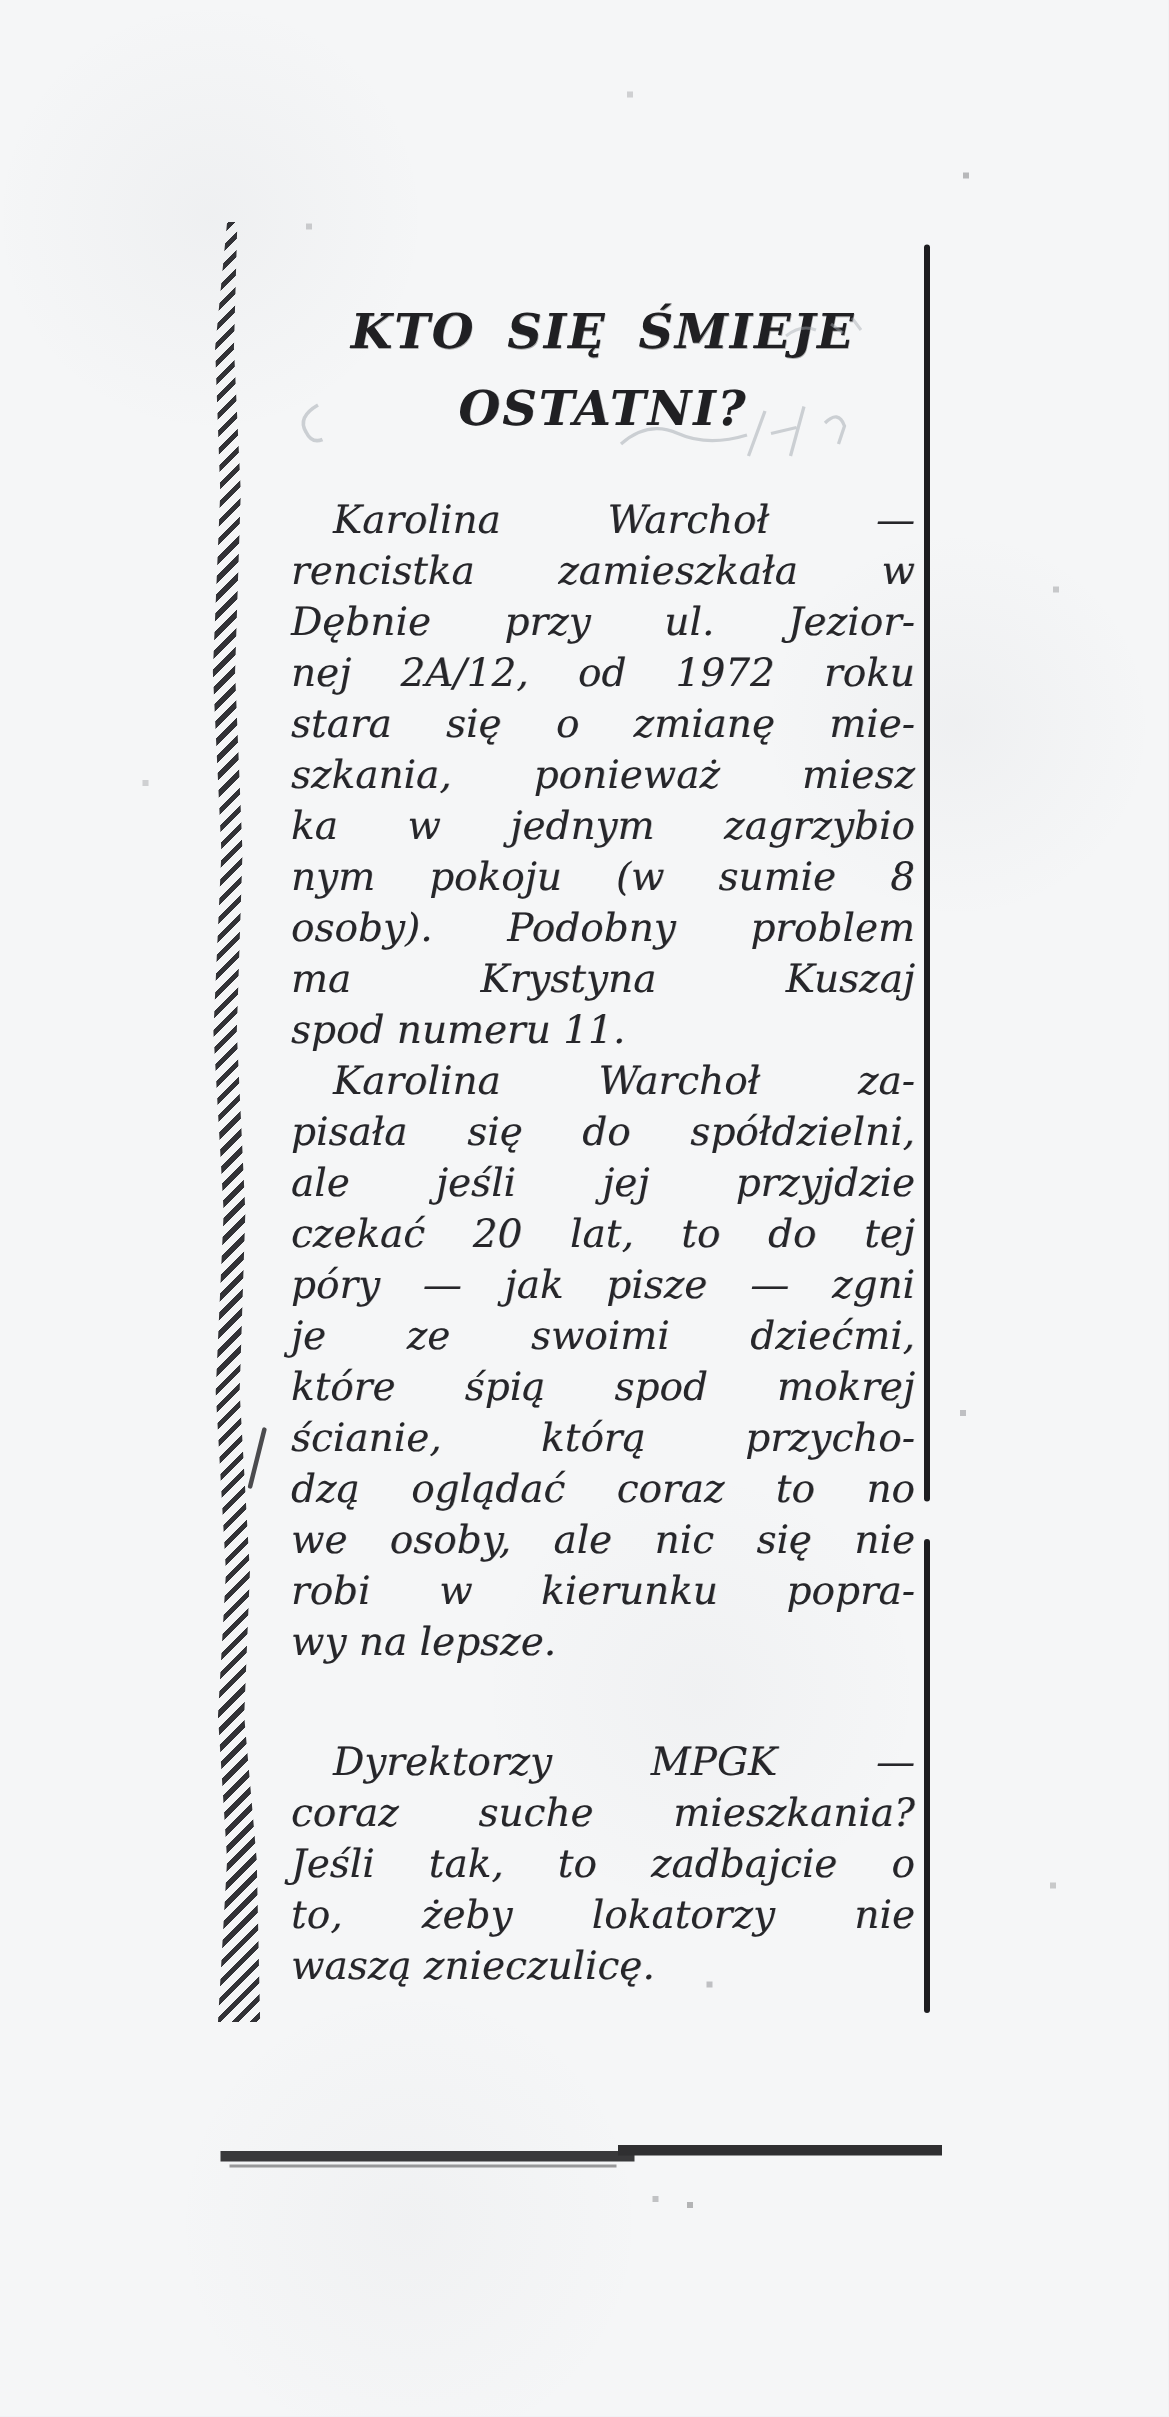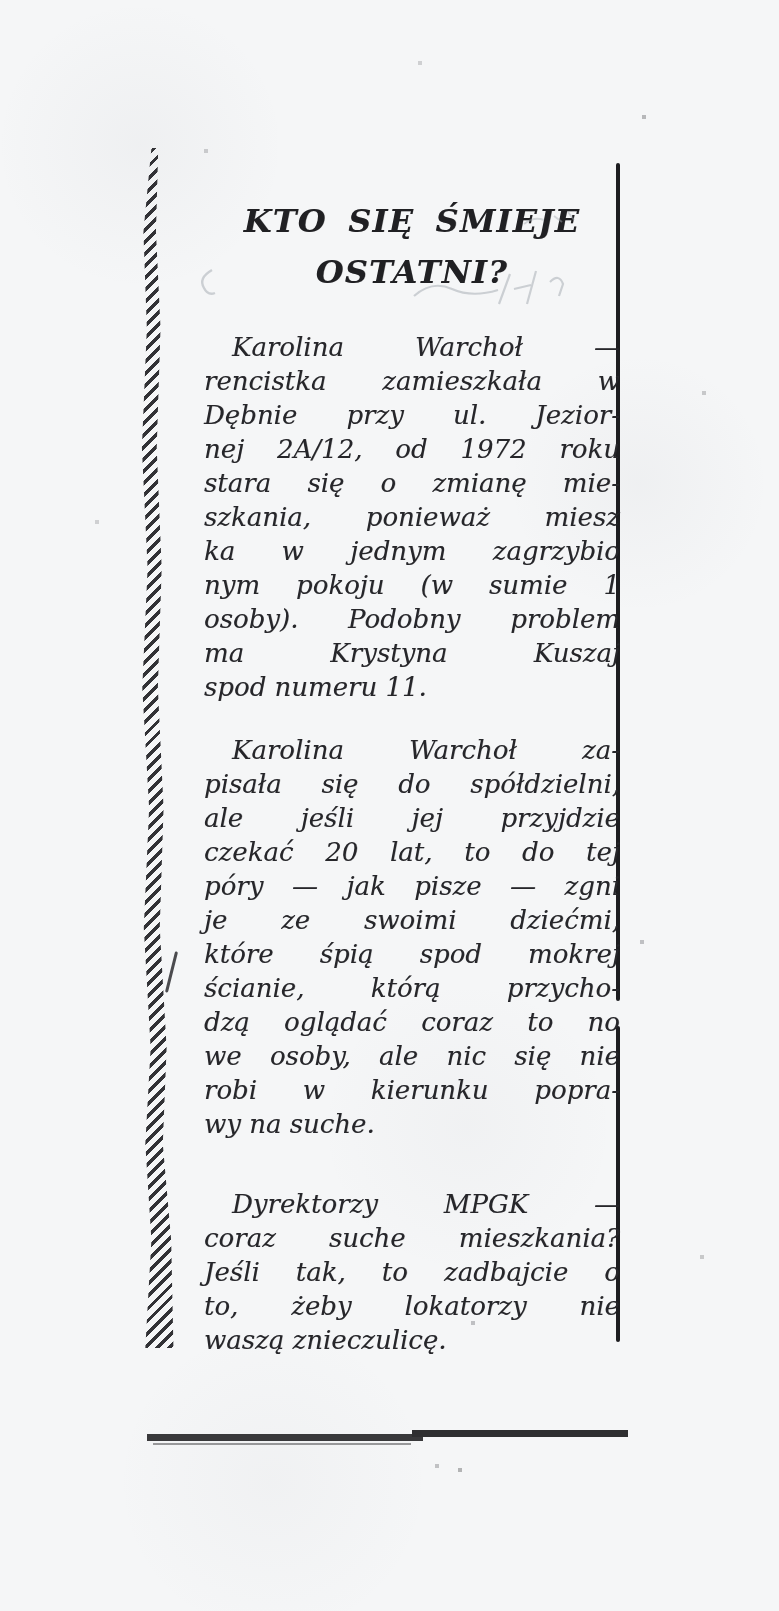--- a/index.html
+++ b/index.html
@@ -23,29 +23,29 @@
   .col-rule{position:absolute;left:616px;width:4px;background:#1d1d20;border-radius:2px;}
   .col-rule.seg1{top:163px;height:838px;}
   .col-rule.seg2{top:1026px;height:316px;}
   
   .bottom-rule{position:absolute;background:#39393b;}
   .bottom-rule.a{left:147px;top:1434px;width:276px;height:7px;}
   .bottom-rule.b{left:412px;top:1430px;width:216px;height:7px;background:#2f2f31;}
   .bottom-rule.echo{left:153px;top:1443px;width:258px;height:2px;background:rgba(60,60,62,.5);}
   
   .article{
-    position:absolute;left:204px;top:196px;width:416px;
+    position:absolute;left:194px;top:196px;width:416px;
     color:#26262a;font-style:italic;
     text-shadow:0.4px 0.4px 0 rgba(25,25,28,.33);
   }
   .title{margin:0;font-size:32px;line-height:51px;font-weight:700;color:#202023;
          letter-spacing:1.2px;word-spacing:9px;text-align:center;}
   .para{margin:0;}
   .para.p1{margin-top:32px;}
-  .para.p2{margin-top:29px;font-style:italic;}
+  .para.p2{font-style:italic;}
   .para.p3{margin-top:46px;}
   .line{font-size:26px;line-height:34px;text-align:justify;text-align-last:justify;text-justify:inter-word;}
   .line.first{text-indent:28px;}
   .line.last{text-align:center;text-align-last:left;}
   
   .pen-stroke{position:absolute;left:170px;top:951px;width:3px;height:42px;background:#2d2d30;
               transform:rotate(14deg);border-radius:2px;opacity:.85;}
   .pencil{position:absolute;opacity:.45;}
   .specks{position:absolute;left:0;top:0;width:2px;height:2px;background:transparent;
     box-shadow:
@@ -77,39 +77,39 @@
     </h1>
 
     <div class="para p1">
       <div class="line first">Karolina Warchoł —</div>
       <div class="line">rencistka zamieszkała w</div>
       <div class="line">Dębnie przy ul. Jezior-</div>
       <div class="line">nej 2A/12, od 1972 roku</div>
       <div class="line">stara się o zmianę mie-</div>
       <div class="line">szkania, ponieważ miesz</div>
       <div class="line">ka w jednym zagrzybio</div>
-      <div class="line">nym pokoju (w sumie 1</div>
+      <div class="line">nym pokoju (w sumie 8</div>
       <div class="line">osoby). Podobny problem</div>
       <div class="line">ma Krystyna Kuszaj</div>
       <div class="line last">spod numeru 11.</div>
     </div>
 
     <div class="para p2">
       <div class="line first">Karolina Warchoł za-</div>
       <div class="line">pisała się do spółdzielni,</div>
       <div class="line">ale jeśli jej przyjdzie</div>
       <div class="line">czekać 20 lat, to do tej</div>
       <div class="line">póry — jak pisze — zgni</div>
       <div class="line">je ze swoimi dziećmi,</div>
       <div class="line">które śpią spod mokrej</div>
       <div class="line">ścianie, którą przycho-</div>
       <div class="line">dzą oglądać coraz to no</div>
       <div class="line">we osoby, ale nic się nie</div>
       <div class="line">robi w kierunku popra-</div>
-      <div class="line last">wy na suche.</div>
+      <div class="line last">wy na lepsze.</div>
     </div>
 
     <div class="para p3">
       <div class="line first">Dyrektorzy MPGK —</div>
       <div class="line">coraz suche mieszkania?</div>
       <div class="line">Jeśli tak, to zadbajcie o</div>
       <div class="line">to, żeby lokatorzy nie</div>
       <div class="line last">waszą znieczulicę.</div>
     </div>
   </div>

